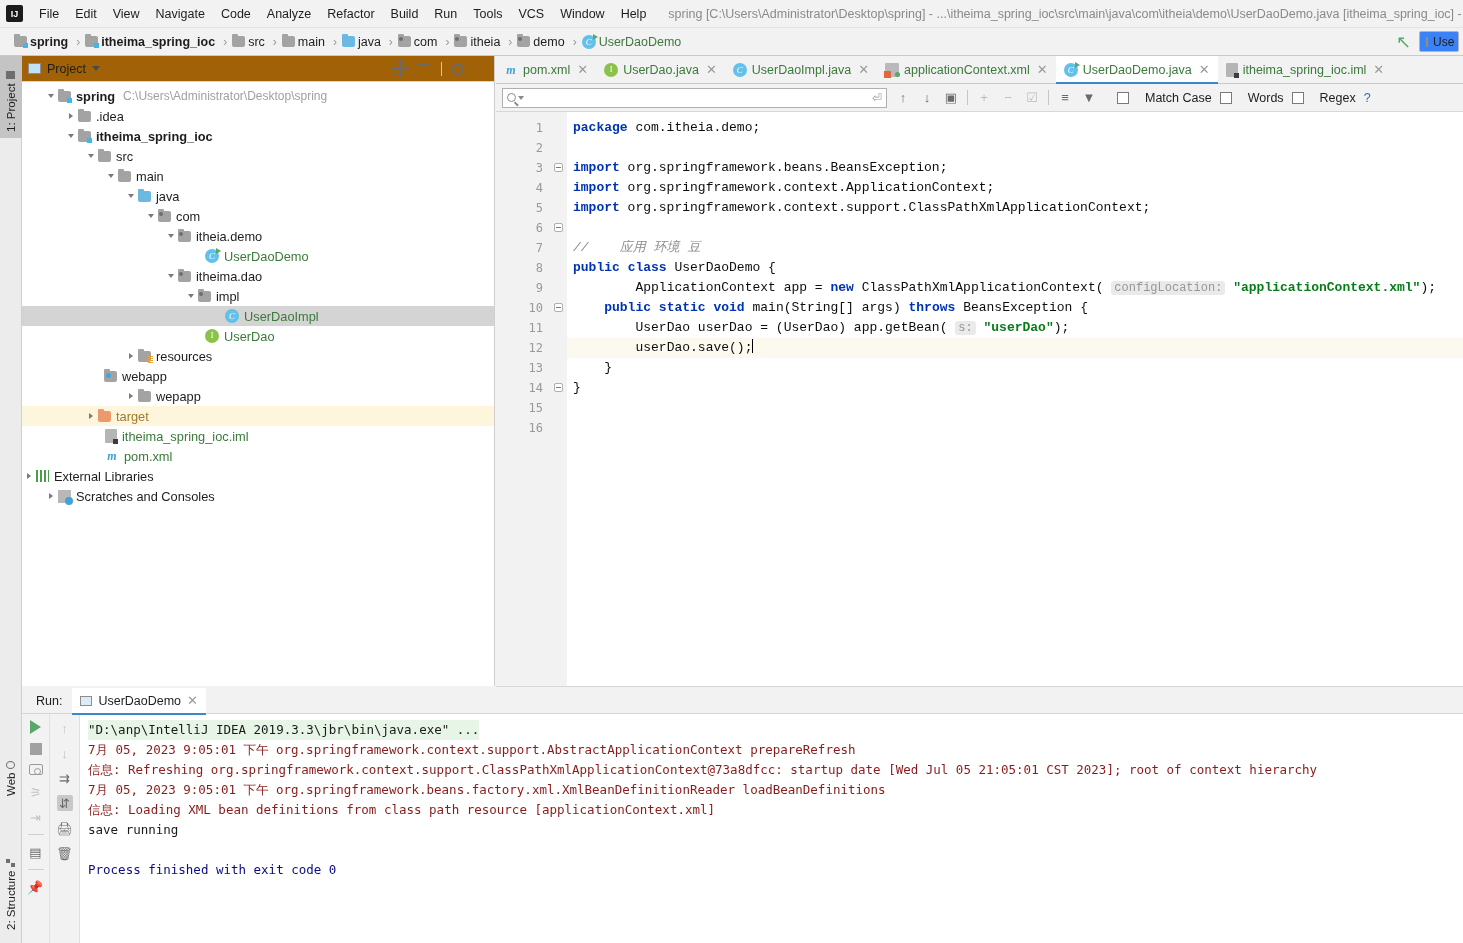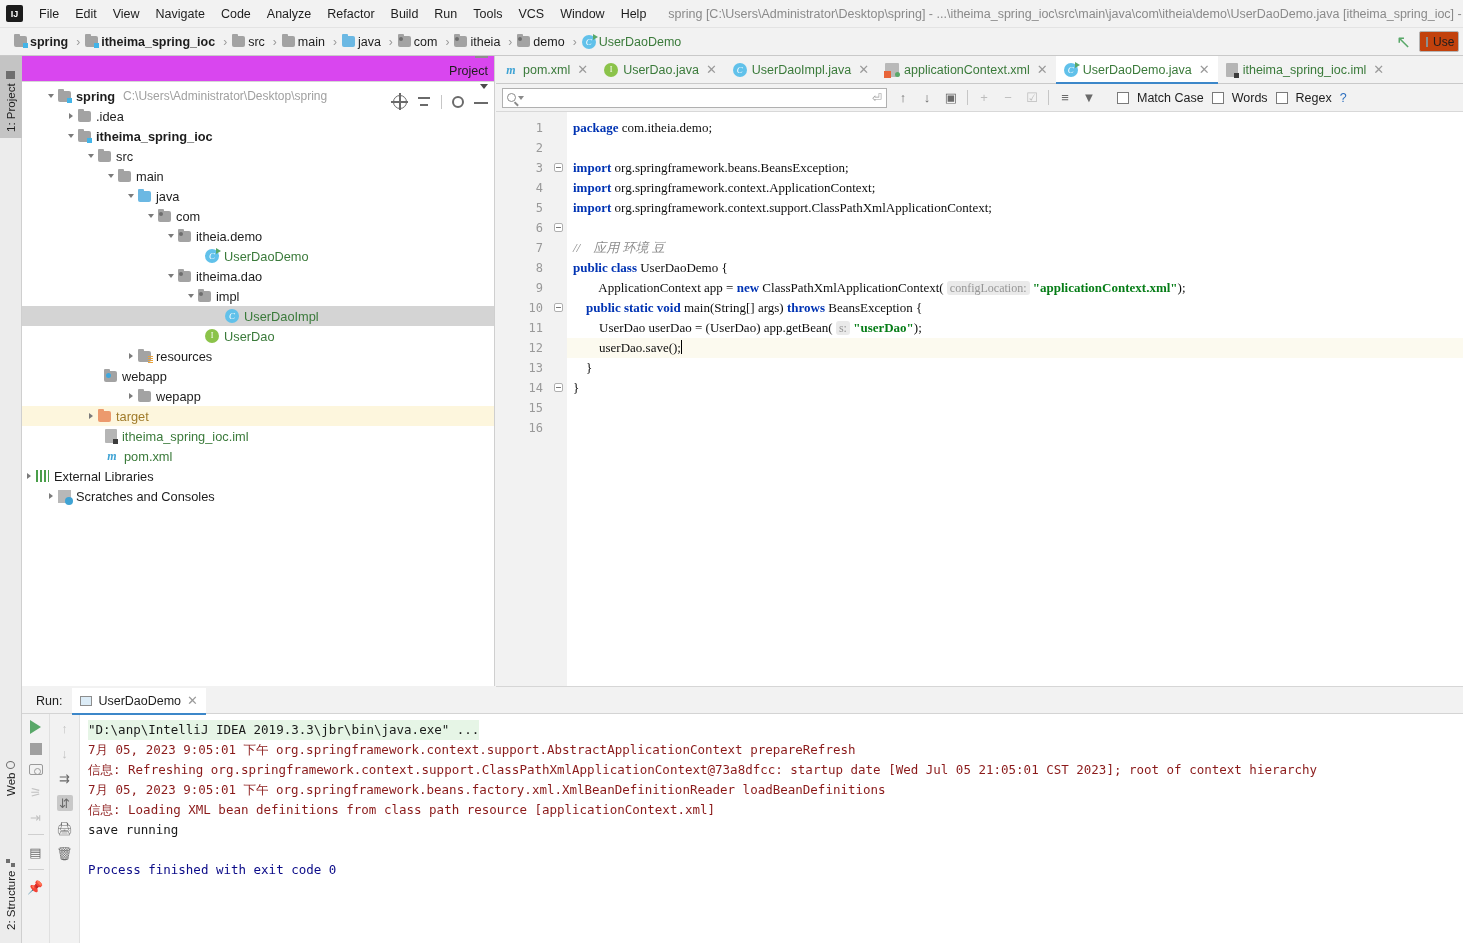--- a/index.html
+++ b/index.html
@@ -39,21 +39,21 @@
     background: #f2f2f2; display: flex; align-items: center;
     border-bottom: 1px solid #c9c9c9;
   }
   .crumb { display: flex; align-items: center; padding: 0 2px; }
   .crumb .label { font-size: 12.5px; padding: 0 3px; }
   .crumb.bold .label { font-weight: bold; }
   .crumb-sep { color: #9a9a9a; font-size: 12px; padding: 0 3px; }
   .navbar-right { margin-left: auto; display: flex; align-items: center; gap: 8px; padding-right: 4px; }
   .run-config-box {
     display: flex; align-items: center; gap: 5px;
-    border: 1px solid #b5b5b5; background: #c2410c;
+    border: 1px solid #b5b5b5; background: #3b82f6;
     padding: 2px 6px; height: 21px; border-radius: 2px; font-size: 12px;
     overflow: hidden; max-width: 40px;
   }
 
   
   .ico { display: inline-block; flex: none; }
   .folder-ico { width: 13px; height: 11px; background: #a3a3a3; border-radius: 1px 2px 2px 2px; position: relative; }
   .folder-ico::before { content:""; position:absolute; top:-2px; left:0; width:6px; height:3px; background:#a3a3a3; border-radius:1px 1px 0 0; }
   .folder-ico.blue { background: #6bb8e3; }
   .folder-ico.blue::before { background: #6bb8e3; }
@@ -106,22 +106,22 @@
   .strip-sq.struct { background: transparent; position: relative; }
   .strip-sq.struct::before{content:"";position:absolute;left:0;top:0;width:4px;height:4px;background:#6e6e6e;}
   .strip-sq.struct::after{content:"";position:absolute;right:0;bottom:0;width:4px;height:4px;background:#6e6e6e;}
 
   
   .project-panel {
     position: absolute; top: 56px; left: 22px; width: 473px; height: 630px;
     background: #fff; border-right: 1px solid #cfcfcf;
   }
   .proj-header {
-    height: 26px; background: #d946ef; display: flex; align-items: flex-end;
-    padding: 0 6px; border-bottom: 1px solid #d6d6d6; gap: 6px; flex-direction: column;
+    height: 26px; background: #a16207; display: flex; align-items: center;
+    padding: 0 6px; border-bottom: 1px solid #d6d6d6; gap: 6px;
   }
   .proj-title { font-size: 12.5px; }
   .proj-tab-ico { width: 13px; height: 11px; border: 1.5px solid #8d8d8d; background: #bfe3f5; }
   .caret-down { width:0;height:0;border-left:4px solid transparent;border-right:4px solid transparent;border-top:5px solid #4a4a4a;}
   .hdr-actions { margin-left: auto; display: flex; align-items: center; gap: 10px; color:#5a5a5a; }
   .hdr-ico { width: 14px; height: 14px; position: relative; }
   .hdr-ico.target { border: 1.5px solid #6a6a6a; border-radius: 50%; }
   .hdr-ico.target::before{content:"";position:absolute;left:-3px;top:5px;width:17px;height:1.5px;background:#6a6a6a;}
   .hdr-ico.target::after{content:"";position:absolute;top:-3px;left:5px;height:17px;width:1.5px;background:#6a6a6a;}
   .hdr-ico.collapse::before{content:"";position:absolute;left:1px;top:2px;width:12px;height:1.5px;background:#6a6a6a;}
@@ -164,29 +164,29 @@
   .find-input {
     width: 385px; height: 20px; background: #fff; border: 1px solid #b0b0b0;
     display: flex; align-items: center; padding: 0 4px; position: relative;
   }
   .mag { width: 9px; height: 9px; border: 1.5px solid #8a8a8a; border-radius: 50%; position: relative; flex:none; }
   .mag::after { content:""; position:absolute; right:-4px; bottom:-3px; width:5px; height:1.5px; background:#8a8a8a; transform: rotate(45deg); }
   .find-ret { margin-left: auto; color: #9a9a9a; font-size: 12px; }
   .fb-ico { width: 16px; height: 16px; color: #6a6a6a; display:flex; align-items:center; justify-content:center; font-size:13px; }
   .fb-ico.dim { color: #bdbdbd; }
   .fb-div { width: 1px; height: 15px; background: #c6c6c6; }
-  .cbox { display: flex; align-items: center; gap: 8px; font-size: 12.5px; }
+  .cbox { display: flex; align-items: center; gap: 16px; font-size: 12.5px; }
   .cbox .box { width: 12px; height: 12px; border: 1px solid #7a7a7a; background: #fff; }
   .qmark { color: #2d6fbf; font-size: 12.5px; }
 
   .code-wrap { position: relative; height: 574px; background: #fff; display: flex; }
   .gutter { width: 55px; background: #f2f2f2; padding-top: 6px; text-align: right;
     color: #999; font-family: "DejaVu Sans Mono", monospace; font-size: 12px; }
   .gutter-marks { width: 16px; background: #f2f2f2; padding-top: 6px; }
-  .codelines { flex: 1; padding-top: 6px; font-family: Liberation Serif, serif;
+  .codelines { flex: 1; padding-top: 6px; font-family: Liberation Mono, monospace;
     font-size: 13px; color: #0d0d0d; position: relative; }
   .cl { height: 20px; line-height: 20px; white-space: pre; padding-left: 6px; }
   .cl.hl { background: #fcfaef; }
   .kw { color: #0033b3; font-weight: bold; }
   .str { color: #067d17; font-weight: bold; }
   .cmt { color: #8c8c8c; font-style: italic; }
   .hint { background: #eaeaea; color: #969696; border-radius: 3px; padding: 0 3px; font-size: 12px; }
   .gline { height: 20px; line-height: 20px; padding-right: 8px; position: relative; }
   .gmark { height: 20px; line-height: 20px; position: relative; }
   .fold { position: absolute; left: 38px; width: 9px; height: 9px; border: 1px solid #b0b0b0;

